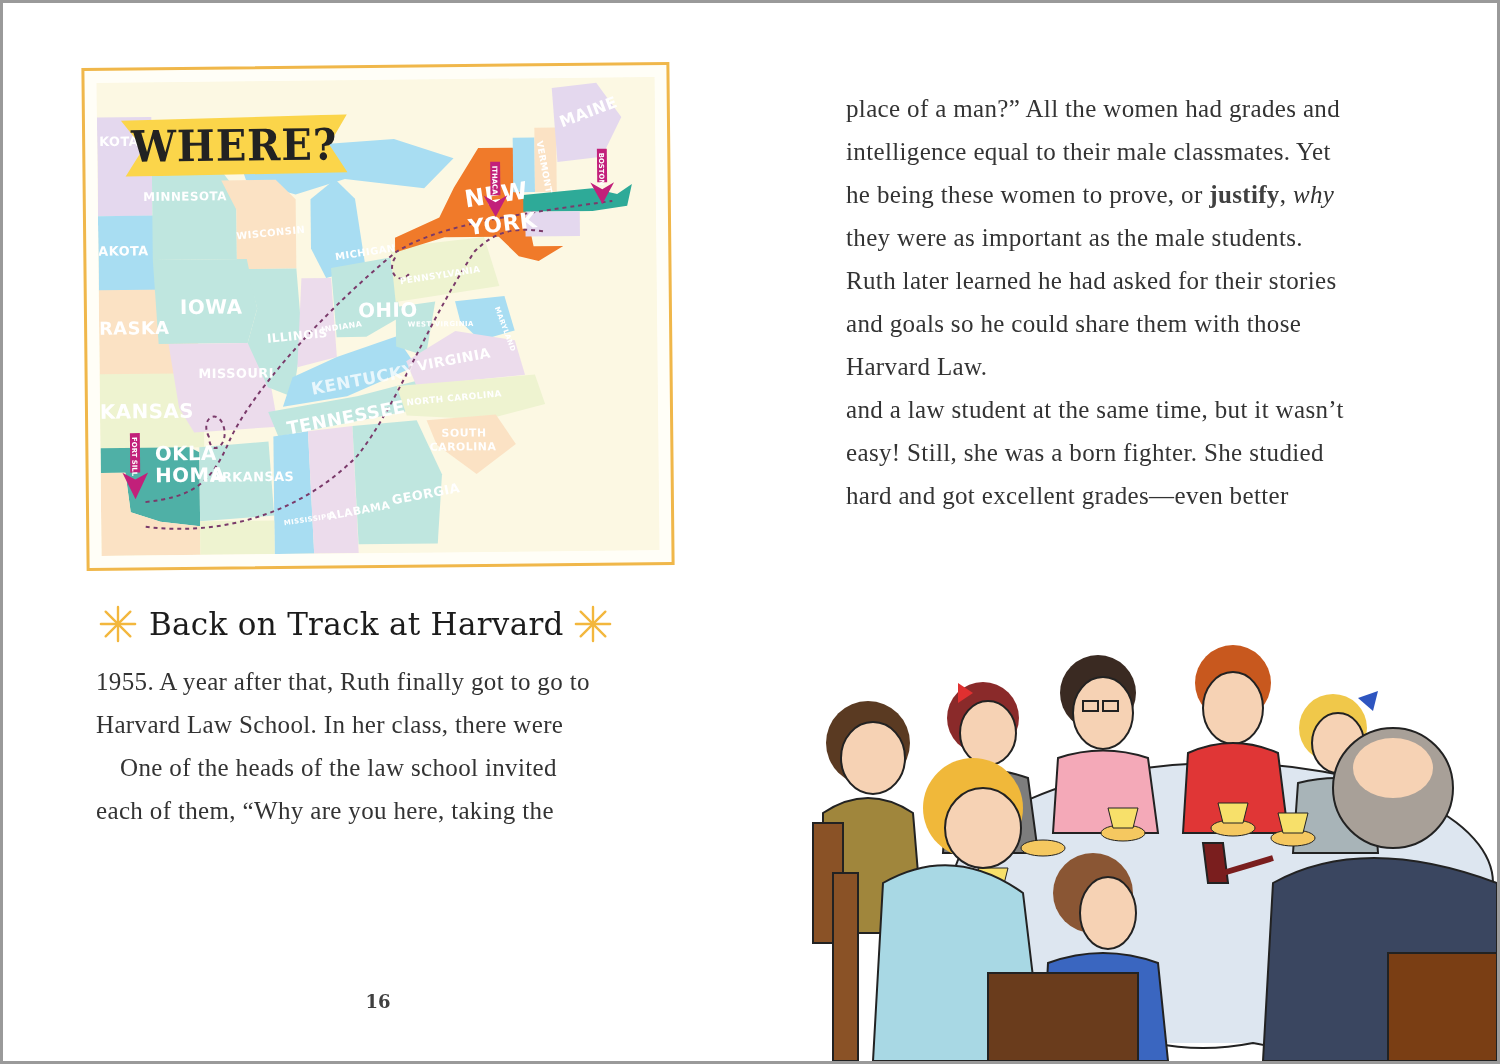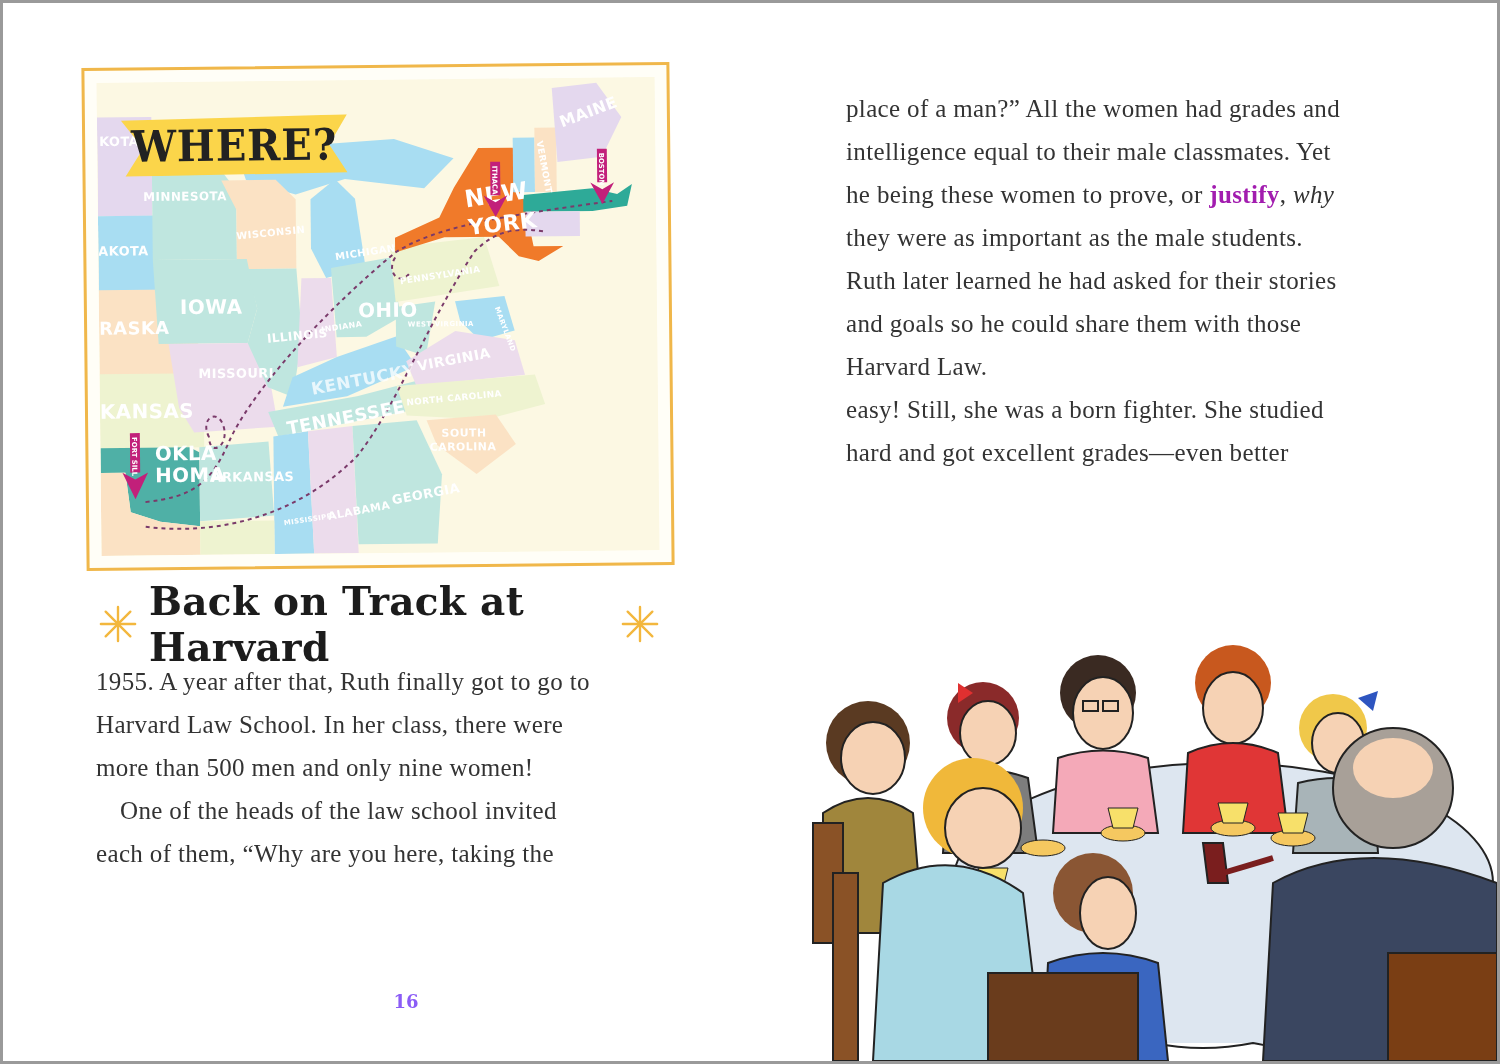--- a/index.html
+++ b/index.html
@@ -9,21 +9,21 @@
       background: #ffffff; overflow: hidden;
     }
     .body-text {
       position: absolute;
       font-family: "Liberation Serif", "DejaVu Serif", serif;
       font-size: 25px; line-height: 43px; color: #333333;
       letter-spacing: 0.35px; white-space: nowrap;
     }
     .body-text .line { display: block; height: 43px; }
     .body-text .indent { padding-left: 24px; }
-    .body-text b { color: #a21caf; font-weight: bold; }
+    .body-text b { color: #404040; font-weight: bold; }
     .body-text i { font-style: italic; }
 
     
     .map-frame {
       position: absolute; left: 81px; top: 62px; width: 588px; height: 503px;
       transform: rotate(-0.6deg); transform-origin: center;
       border: 3px solid #f0b74a; background: #fffef7;
     }
     .map-inner {
       position: absolute; left: 12px; top: 12px; right: 12px; bottom: 12px;
@@ -43,29 +43,29 @@
       font-size: 40px; line-height: 48px; color: #222222; letter-spacing: 1px;
       transform: scaleY(1.08);
     }
 
     
     .heading {
       position: absolute; left: 96px; top: 596px; width: 560px; height: 50px;
       display: flex; align-items: center;
     }
     .heading-text {
-      font-family: "DejaVu Serif", "Liberation Serif", serif; font-weight: bold;
-      font-size: 39px; color: #1c1c1c; margin: 0 10px 0 12px; letter-spacing: 0.3px;
+      font-family: "DejaVu Serif", "Liberation Serif", serif; font-weight: normal;
+      font-size: 31px; color: #1c1c1c; margin: 0 10px 0 12px; letter-spacing: 0.3px;
     }
     .star { width: 38px; height: 38px; flex: 0 0 38px; }
 
     .page-number {
       position: absolute; left: 355px; top: 988px; width: 40px; text-align: center;
       font-family: "DejaVu Serif", "Liberation Serif", serif; font-weight: bold;
-      font-size: 18px; color: #8b5cf6; margin-left: 28px;
+      font-size: 18px; color: #404040;
     }
 
     
     .illustration {
       position: absolute; left: 800px; top: 630px; width: 694px; height: 428px;
     }
     .illustration svg { width: 100%; height: 100%; }
   </style>
 </head>
 <body>
@@ -225,37 +225,37 @@
           <line x1="2" y1="20" x2="38" y2="20"></line>
           <line x1="7" y1="7" x2="33" y2="33"></line>
           <line x1="33" y1="7" x2="7" y2="33"></line>
         </g>
       </svg>
     </div>
 
     <div class="body-text" style="left:93px; top:657px;">
       <span class="line">1955. A year after that, Ruth finally got to go to</span>
       <span class="line">Harvard Law School. In her class, there were</span>
-      <span class="line">more than 500 men and only nine women!</span>
       <span class="line indent">One of the heads of the law school invited</span>
       <span class="line">each of them, “Why are you here, taking the</span>
     </div>
 
     <div class="page-number">16</div>
   </div>
 
   <div>
     <div class="body-text" style="left:843px; top:84px;">
       <span class="line">place of a man?” All the women had grades and</span>
       <span class="line">intelligence equal to their male classmates. Yet</span>
       <span class="line"><span>he being these women to prove, or </span><b>justify</b><span>, </span><i>why</i></span>
       <span class="line">they were as important as the male students.</span>
       <span class="line">Ruth later learned he had asked for their stories</span>
       <span class="line">and goals so he could share them with those</span>
       <span class="line">Harvard Law.</span>
+      <span class="line">and a law student at the same time, but it wasn’t</span>
       <span class="line">easy! Still, she was a born fighter. She studied</span>
       <span class="line">hard and got excellent grades—even better</span>
     </div>
 
     <div class="illustration">
       <svg viewBox="0 0 694 428" preserveAspectRatio="none">
 
         <ellipse cx="420" cy="250" rx="270" ry="120" fill="#dde6f0" stroke="#222" stroke-width="2"></ellipse>
         <rect x="150" y="250" width="540" height="160" fill="#dde6f0"></rect>
         <path d="M150 250 L150 410 Q200 420 250 410 Q300 420 350 410 Q400 420 450 410 Q500 420 550 410 Q600 420 690 410 L690 250" fill="none" stroke="#222" stroke-width="2"></path>

